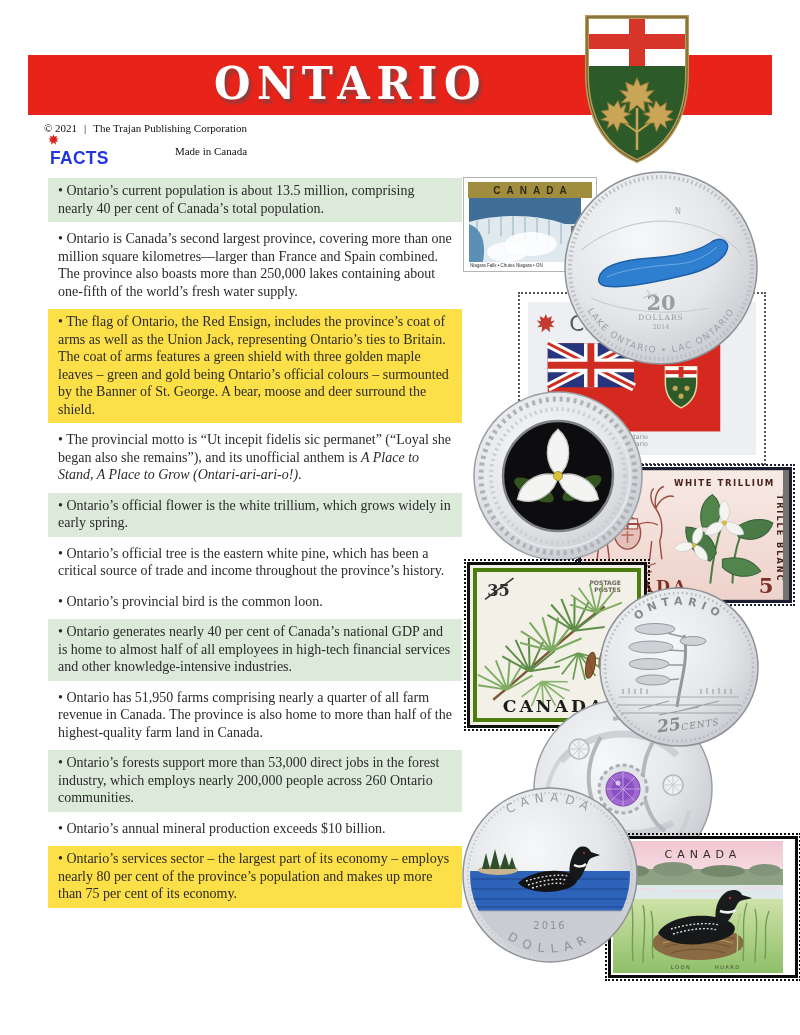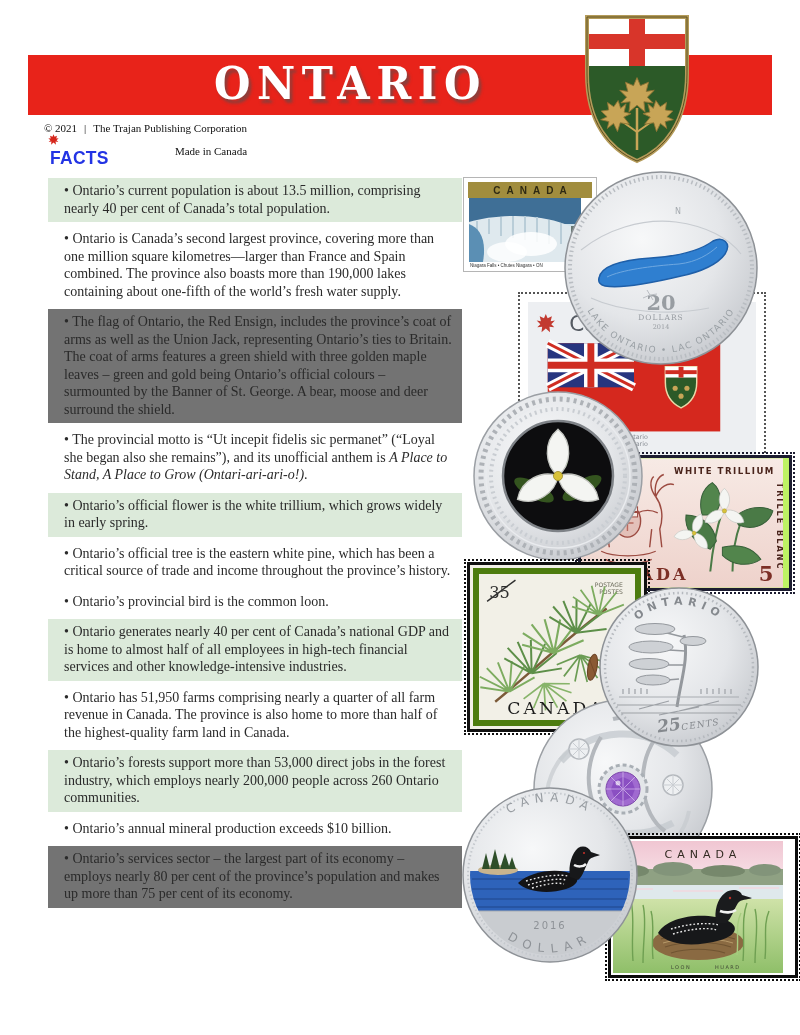--- a/index.html
+++ b/index.html
@@ -14,44 +14,44 @@
   .crest{position:absolute;left:578px;top:12px;width:118px;height:154px;z-index:3;}
   .copyright{position:absolute;left:44px;top:122px;font-size:11px;color:#101010;z-index:2;text-align:right;}
   .copyright .sep{margin:0 7px;}
   .copyright svg{vertical-align:-1px;margin:0 4px;}
   .facts-heading{position:absolute;left:50px;top:147px;z-index:2;
     font-family:"Liberation Sans",sans-serif;font-weight:bold;font-size:19px;color:#2334e4;
     letter-spacing:.3px;transform:scaleX(.92);transform-origin:left;}
 
   
   .facts{position:absolute;left:48px;top:178px;width:414px;z-index:2;}
-  .fact{margin-bottom:4px;padding:4px 10px 5px 16px;font-size:14px;line-height:17.5px;color:#2a2a2a;}
+  .fact{margin-bottom:4px;padding:4px 10px 5px 10px;font-size:14px;line-height:17.5px;color:#2a2a2a;}
   .fact::before{content:"• ";}
   .fact.green{background:#dceada;}
-  .fact.pink{background:#737373;}
+  .fact.pink{background:#fde047;}
   .fact .it{font-style:italic;}
 
   
   .item{position:absolute;}
   .coin{border-radius:50%;}
 
   .niagara{left:463px;top:177px;width:124px;z-index:1;background:#fff;border:1px solid #b5b5b5;padding:4px 4px 2px;}
   .niag-band{background:#a18d3e;height:16px;display:flex;align-items:center;justify-content:center;}
   .niag-band span{font-family:"Liberation Sans",sans-serif;font-weight:bold;font-size:10px;letter-spacing:6px;color:#2e2913;margin-right:-6px;}
   .niag-caption{font-size:4.5px;color:#333;padding:1px 2px;font-family:"Liberation Sans",sans-serif;}
 
   .lake-coin{left:563px;top:170px;width:196px;height:196px;z-index:3;}
   .flag-stamp{left:518px;top:292px;width:228px;z-index:2;background:#fff;border:2px dotted #555;padding:8px;}
   .flag-inner{background:#edeff2;padding:4px 2px 2px;}
   .trillium-coin{left:472px;top:390px;width:172px;height:172px;z-index:4;}
-  .trillium-stamp{left:578px;top:455px;width:208px;z-index:3;background:#bef264;
+  .trillium-stamp{left:578px;top:467px;width:208px;z-index:3;background:#737373;
     border:3px solid #1c1c30;outline:2px dotted #1c1c30;outline-offset:1px;}
   .pine-stamp{left:467px;top:562px;width:168px;z-index:4;background:#f2f0e7;
     border:3px solid #101010;outline:2px dotted #101010;outline-offset:1px;padding:3px;}
-  .pine-innerframe{border:6px solid #4d7c0f;}
+  .pine-innerframe{border:4px solid #4d7c0f;font-weight:bold;}
   .quarter{left:598px;top:586px;width:162px;height:162px;z-index:6;}
   .amethyst-coin{left:532px;top:698px;width:182px;height:182px;z-index:5;}
   .loonie{left:461px;top:786px;width:178px;height:178px;z-index:7;}
   .loon-stamp{left:608px;top:836px;width:180px;z-index:6;background:#fff;
     border:3px solid #0b0b0b;outline:2px dotted #0b0b0b;outline-offset:1px;padding:2px;}
 
   svg{display:block;}
   .svg-sans{font-family:"DejaVu Sans",sans-serif;}
   .svg-serif{font-family:"DejaVu Serif",serif;}
 </style>
@@ -119,21 +119,21 @@
 <div class="copyright">
   <span>© 2021</span><span class="sep">|</span><span>The Trajan Publishing Corporation</span><svg width="11" height="11" viewBox="-16 -17 32 32">
       <use href="#mapleLeaf" fill="#d6261c"></use>
     </svg><span>Made in Canada</span>
 </div>
 
 <div class="facts-heading">FACTS</div>
 
 <div class="facts">
   <div class="fact green"><span>Ontario’s current population is about 13.5 million, comprising nearly 40 per cent of Canada’s total population.</span></div>
-  <div class="fact"><span>Ontario is Canada’s second largest province, covering more than one million square kilometres—larger than France and Spain combined. The province also boasts more than 190,000 lakes containing about one-fifth of the world’s fresh water supply.</span></div>
+  <div class="fact"><span>Ontario is Canada’s second largest province, covering more than one million square kilometres—larger than France and Spain combined. The province also boasts more than 250,000 lakes containing about one-fifth of the world’s fresh water supply.</span></div>
   <div class="fact pink"><span>The flag of Ontario, the Red Ensign, includes the province’s coat of arms as well as the Union Jack, representing Ontario’s ties to Britain. The coat of arms features a green shield with three golden maple leaves – green and gold being Ontario’s official colours – surmounted by the Banner of St. George. A bear, moose and deer surround the shield.</span></div>
   <div class="fact"><span>The provincial motto is “Ut incepit fidelis sic permanet” (“Loyal she began also she remains”), and its unofficial anthem is </span><span class="it">A Place to Stand, A Place to Grow (Ontari-ari-ari-o!)</span><span>.</span></div>
   <div class="fact green"><span>Ontario’s official flower is the white trillium, which grows widely in early spring.</span></div>
   <div class="fact"><span>Ontario’s official tree is the eastern white pine, which has been a critical source of trade and income throughout the province’s history.</span></div>
   <div class="fact"><span>Ontario’s provincial bird is the common loon.</span></div>
   <div class="fact green"><span>Ontario generates nearly 40 per cent of Canada’s national GDP and is home to almost half of all employees in high-tech financial services and other knowledge-intensive industries.</span></div>
   <div class="fact"><span>Ontario has 51,950 farms comprising nearly a quarter of all farm revenue in Canada. The province is also home to more than half of the highest-quality farm land in Canada.</span></div>
   <div class="fact green"><span>Ontario’s forests support more than 53,000 direct jobs in the forest industry, which employs nearly 200,000 people across 260 Ontario communities.</span></div>
   <div class="fact"><span>Ontario’s annual mineral production exceeds $10 billion.</span></div>
   <div class="fact pink"><span>Ontario’s services sector – the largest part of its economy – employs nearly 80 per cent of the province’s population and makes up more than 75 per cent of its economy.</span></div>

